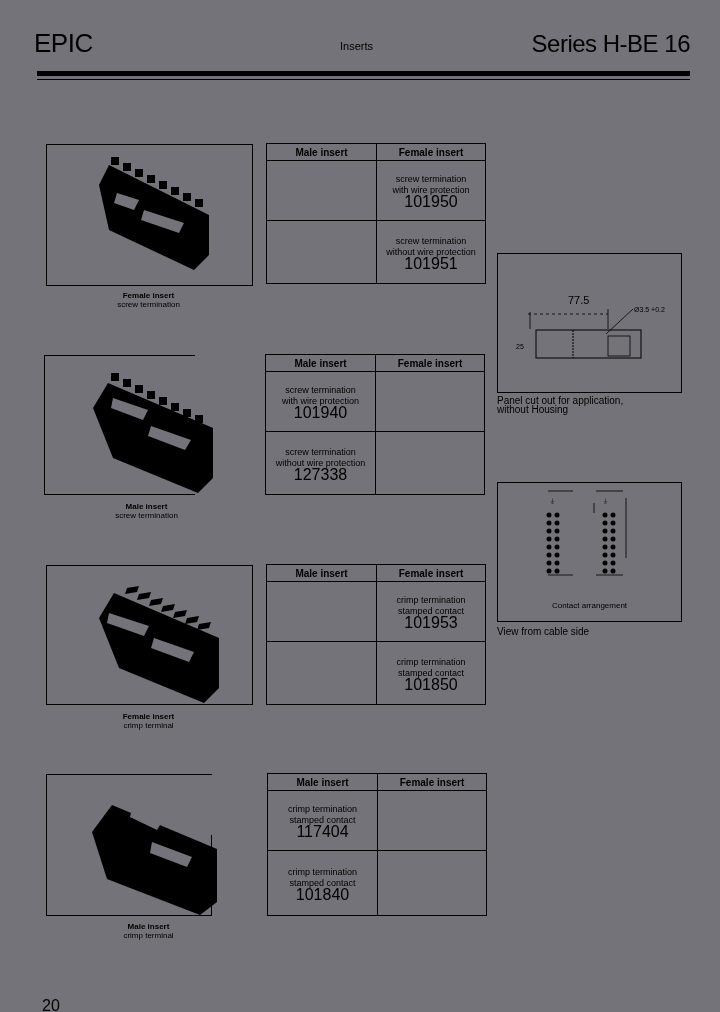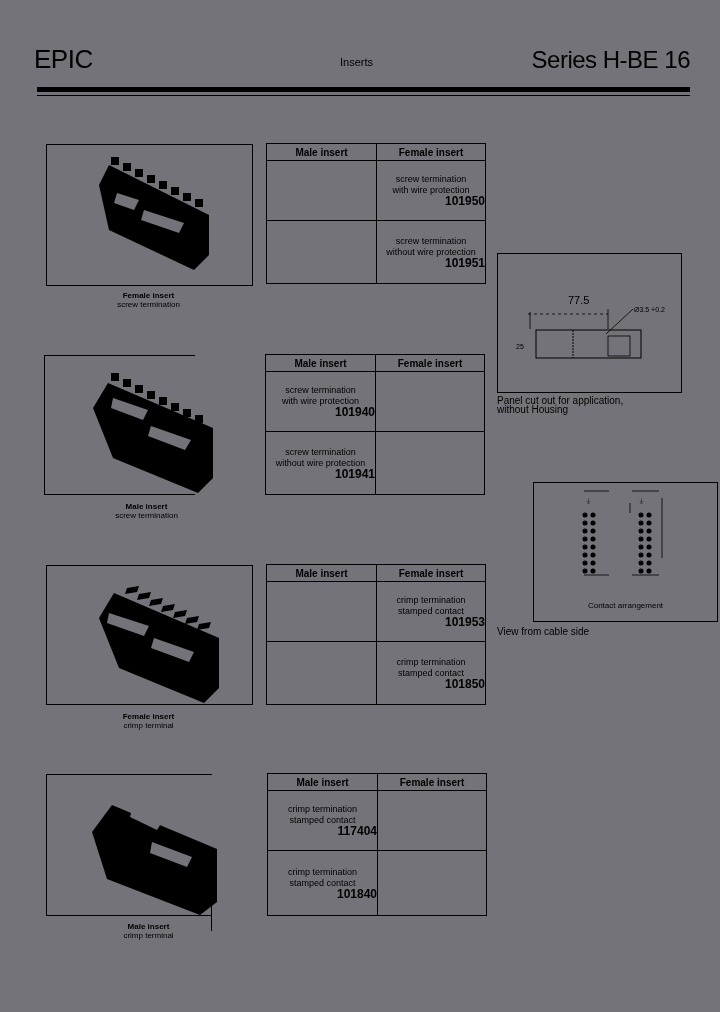--- a/index.html
+++ b/index.html
@@ -1,32 +1,32 @@
 <!DOCTYPE html>
 <html><head>
 <meta charset="utf-8">
 <style>
   html, body { margin:0; padding:0; }
   body { width:720px; height:1012px; background:#747379; position:relative; overflow:hidden; font-family:"Liberation Sans", sans-serif; color:#000; }
-  .abs { position:absolute;margin-top:16px; }
+  .abs { position:absolute; }
   .brand { left:34px; top:28px; font-size:26px; letter-spacing:-0.5px; }
   .section { left:340px; top:40px; font-size:11px; }
   .series { right:30px; top:30px; font-size:24px; letter-spacing:-0.5px; }
   .rule-thick { left:37px; top:71px; width:653px; height:5px; background:#000; }
   .rule-thin { left:37px; top:79px; width:653px; height:1px; background:#000; }
 
   .photo { border:1px solid #000; border-right-width:1px; }
   .photo-box { position:absolute; }
   .caption { position:absolute; text-align:center; font-size:8px; line-height:9px; }
   .caption b { font-weight:bold; }
 
   table.ins { position:absolute; border-collapse:collapse; font-size:9px; }
   table.ins th { border:1px solid #000; font-weight:bold; font-size:10px; height:16px; padding:0; text-align:center; }
   table.ins td { border:1px solid #000; text-align:center; vertical-align:middle; padding:0; line-height:11px; font-size:9px; }
-  table.ins td .pn { display:block; font-weight:bold; font-size:12px;text-align:right; }
+  table.ins td .pn { display:block; font-weight:normal; font-size:16px; }
   table.ins { border-bottom:none; }
 
   .drawbox { position:absolute; border:1px solid #000; }
   .dcap { position:absolute; text-align:left; font-size:10px; line-height:9px; }
   .pagenum { left:42px; top:997px; font-size:16px; }
 
   svg { display:block; }
 </style>
 </head>
 <body>
@@ -119,21 +119,21 @@
       <span>screw termination</span><br>
       <span>with wire protection</span>
       <span class="pn">101940</span>
     </td>
     <td></td>
   </tr>
   <tr style="height:63px;">
     <td style="border-bottom:1px solid #000;">
       <span>screw termination</span><br>
       <span>without wire protection</span>
-      <span class="pn">101941</span>
+      <span class="pn">127338</span>
     </td>
     <td style="border-bottom:1px solid #000;"></td>
   </tr>
 </tbody>
   </table>
 
 <div class="photo-box photo" style="left:46px;top:565px;width:205px;height:138px;">
   <svg width="205" height="138">
     <g transform="translate(52,12)">
       <polygon points="0,40 15,15 120,60 120,110 105,125 20,90" fill="#000"></polygon>
@@ -243,21 +243,21 @@
       <tspan>Ø3.5 +0.2</tspan>
     </text>
     <text x="18" y="95" font-size="7" font-family="Liberation Sans, sans-serif" fill="#000">25</text>
   </svg>
 </div>
 <div class="dcap" style="left:497px;top:396px;width:183px;">
   <span>Panel cut out for application,</span><br>
   <span>without Housing</span>
 </div>
 
-<div class="drawbox" style="left:497px;top:482px;width:183px;height:138px;margin-left:36px;">
+<div class="drawbox" style="left:497px;top:482px;width:183px;height:138px;">
   <svg width="183" height="100">
     <g fill="#000">
       <g transform="translate(45,28)">
         <circle cx="6" cy="4" r="2.5"></circle>
           <circle cx="14" cy="4" r="2.5"></circle>
         <circle cx="6" cy="12" r="2.5"></circle>
           <circle cx="14" cy="12" r="2.5"></circle>
         <circle cx="6" cy="20" r="2.5"></circle>
           <circle cx="14" cy="20" r="2.5"></circle>
         <circle cx="6" cy="28" r="2.5"></circle>

